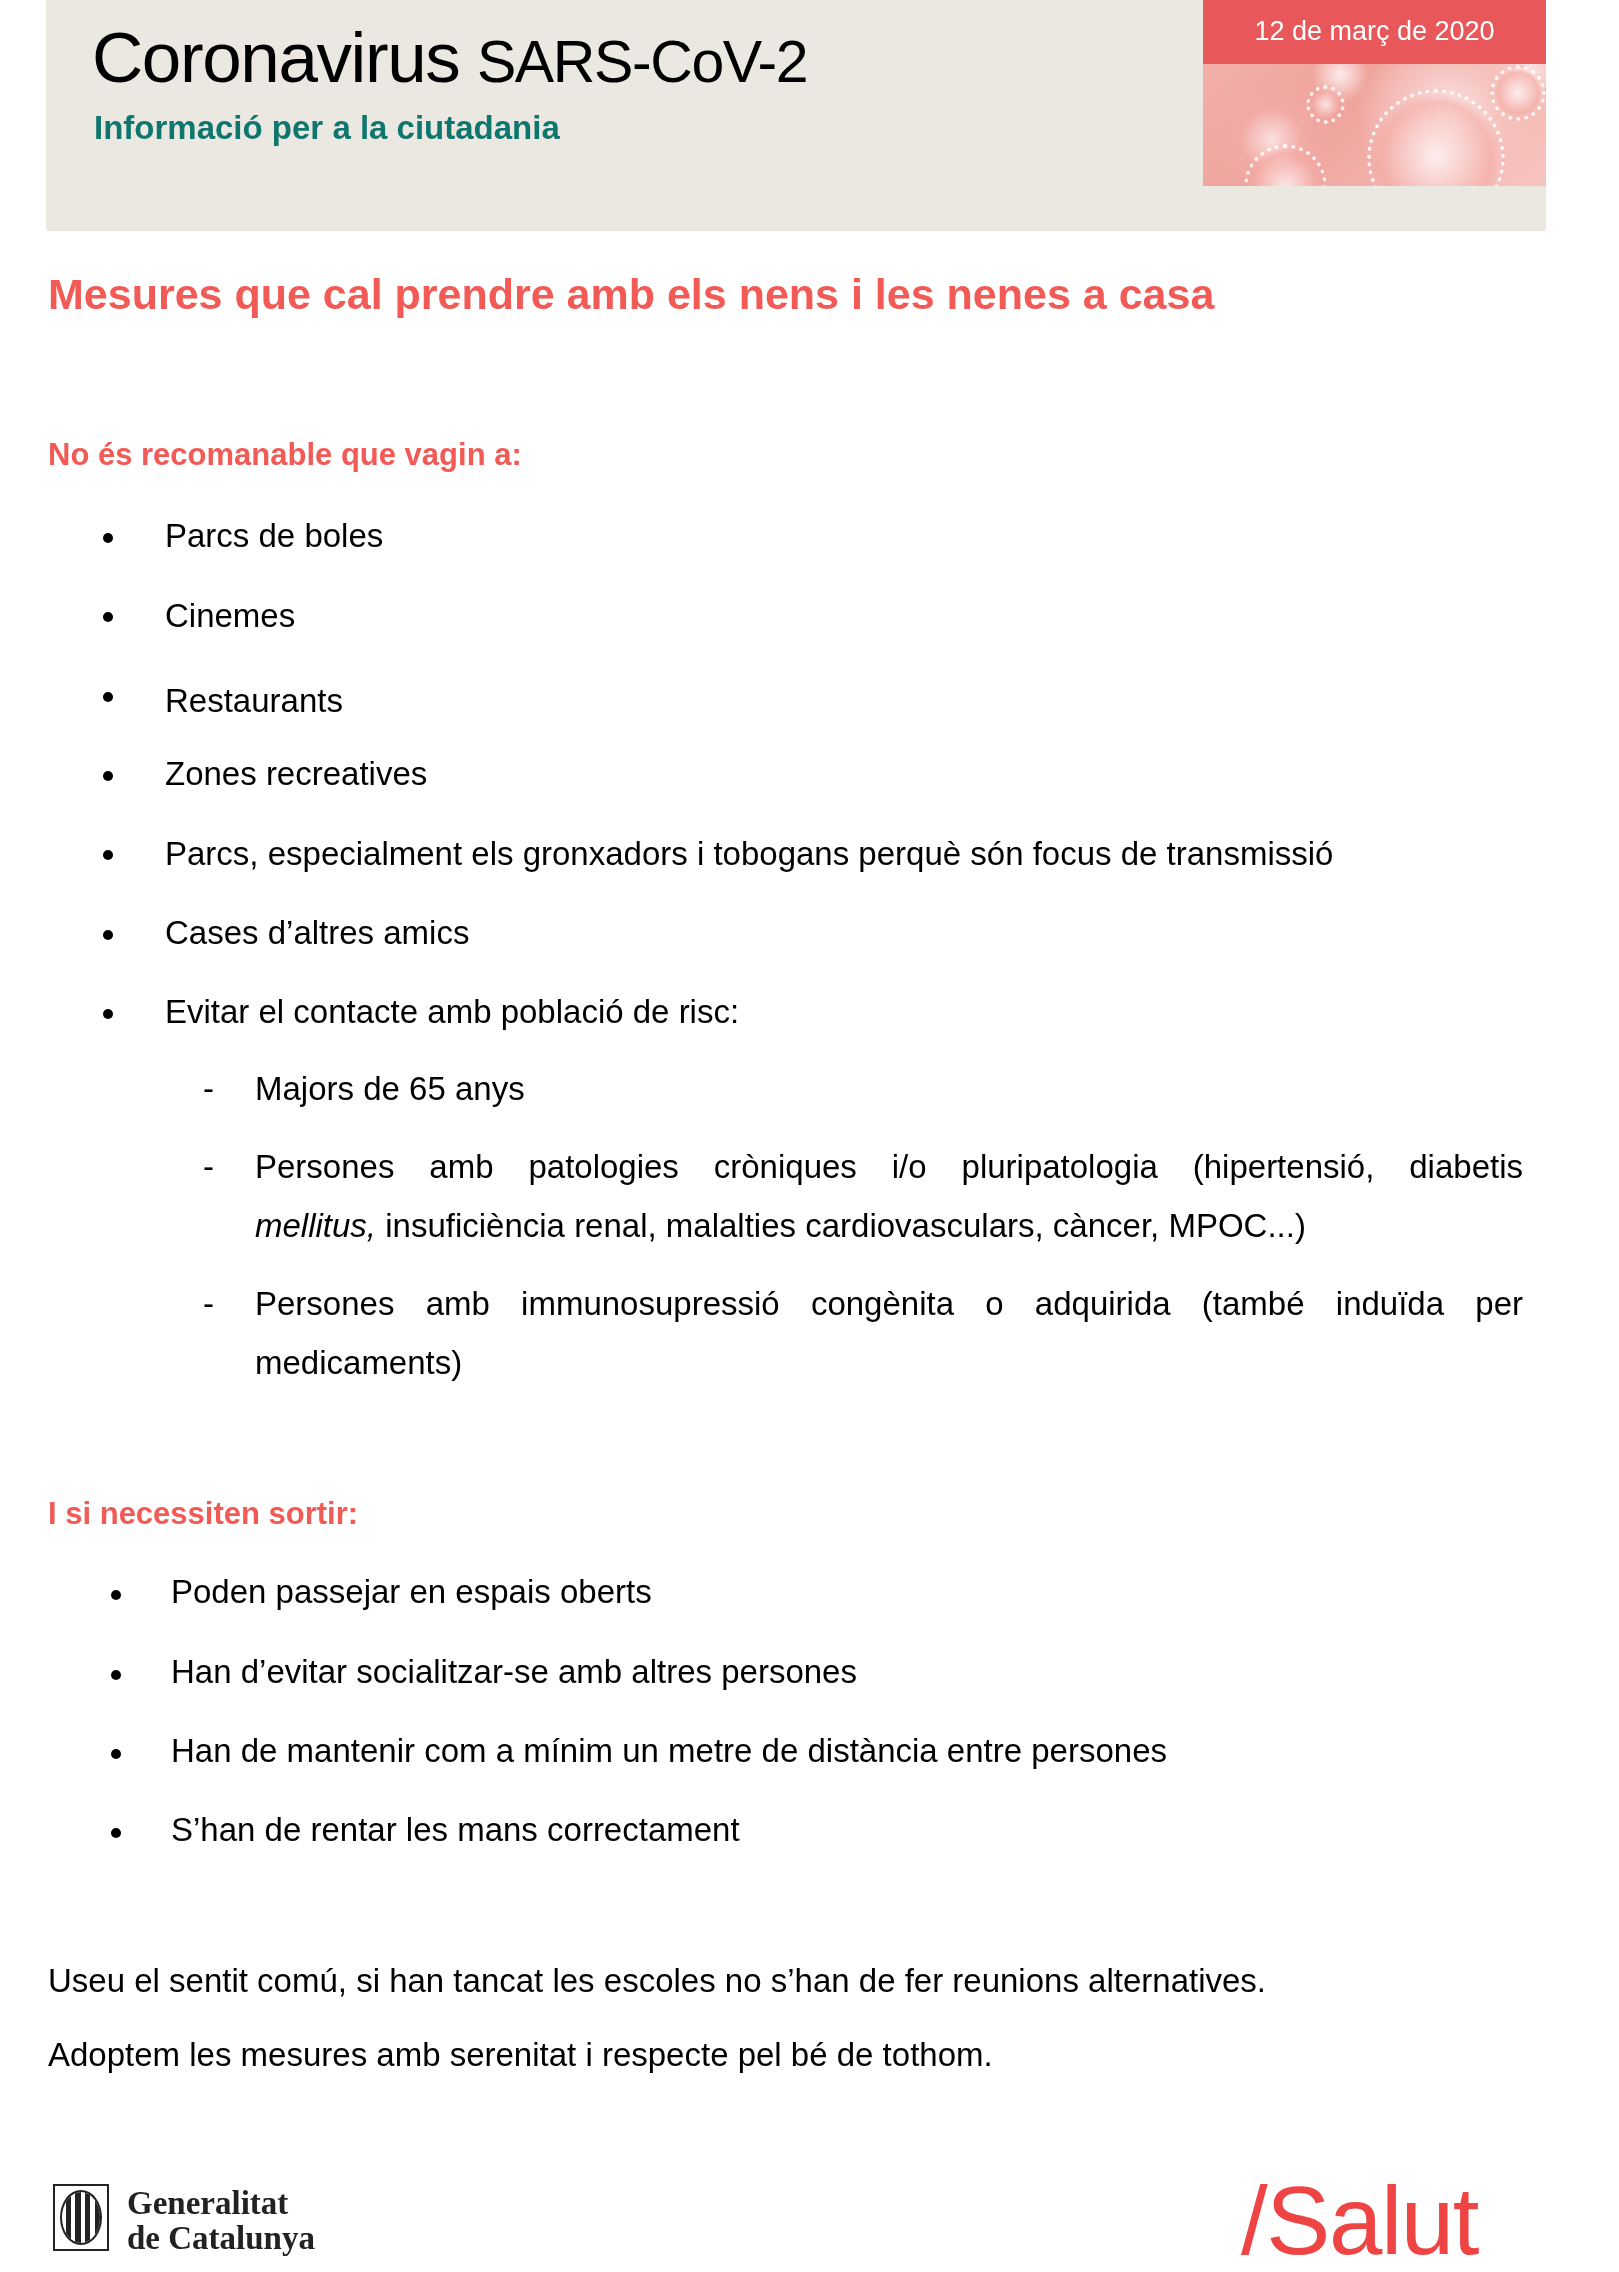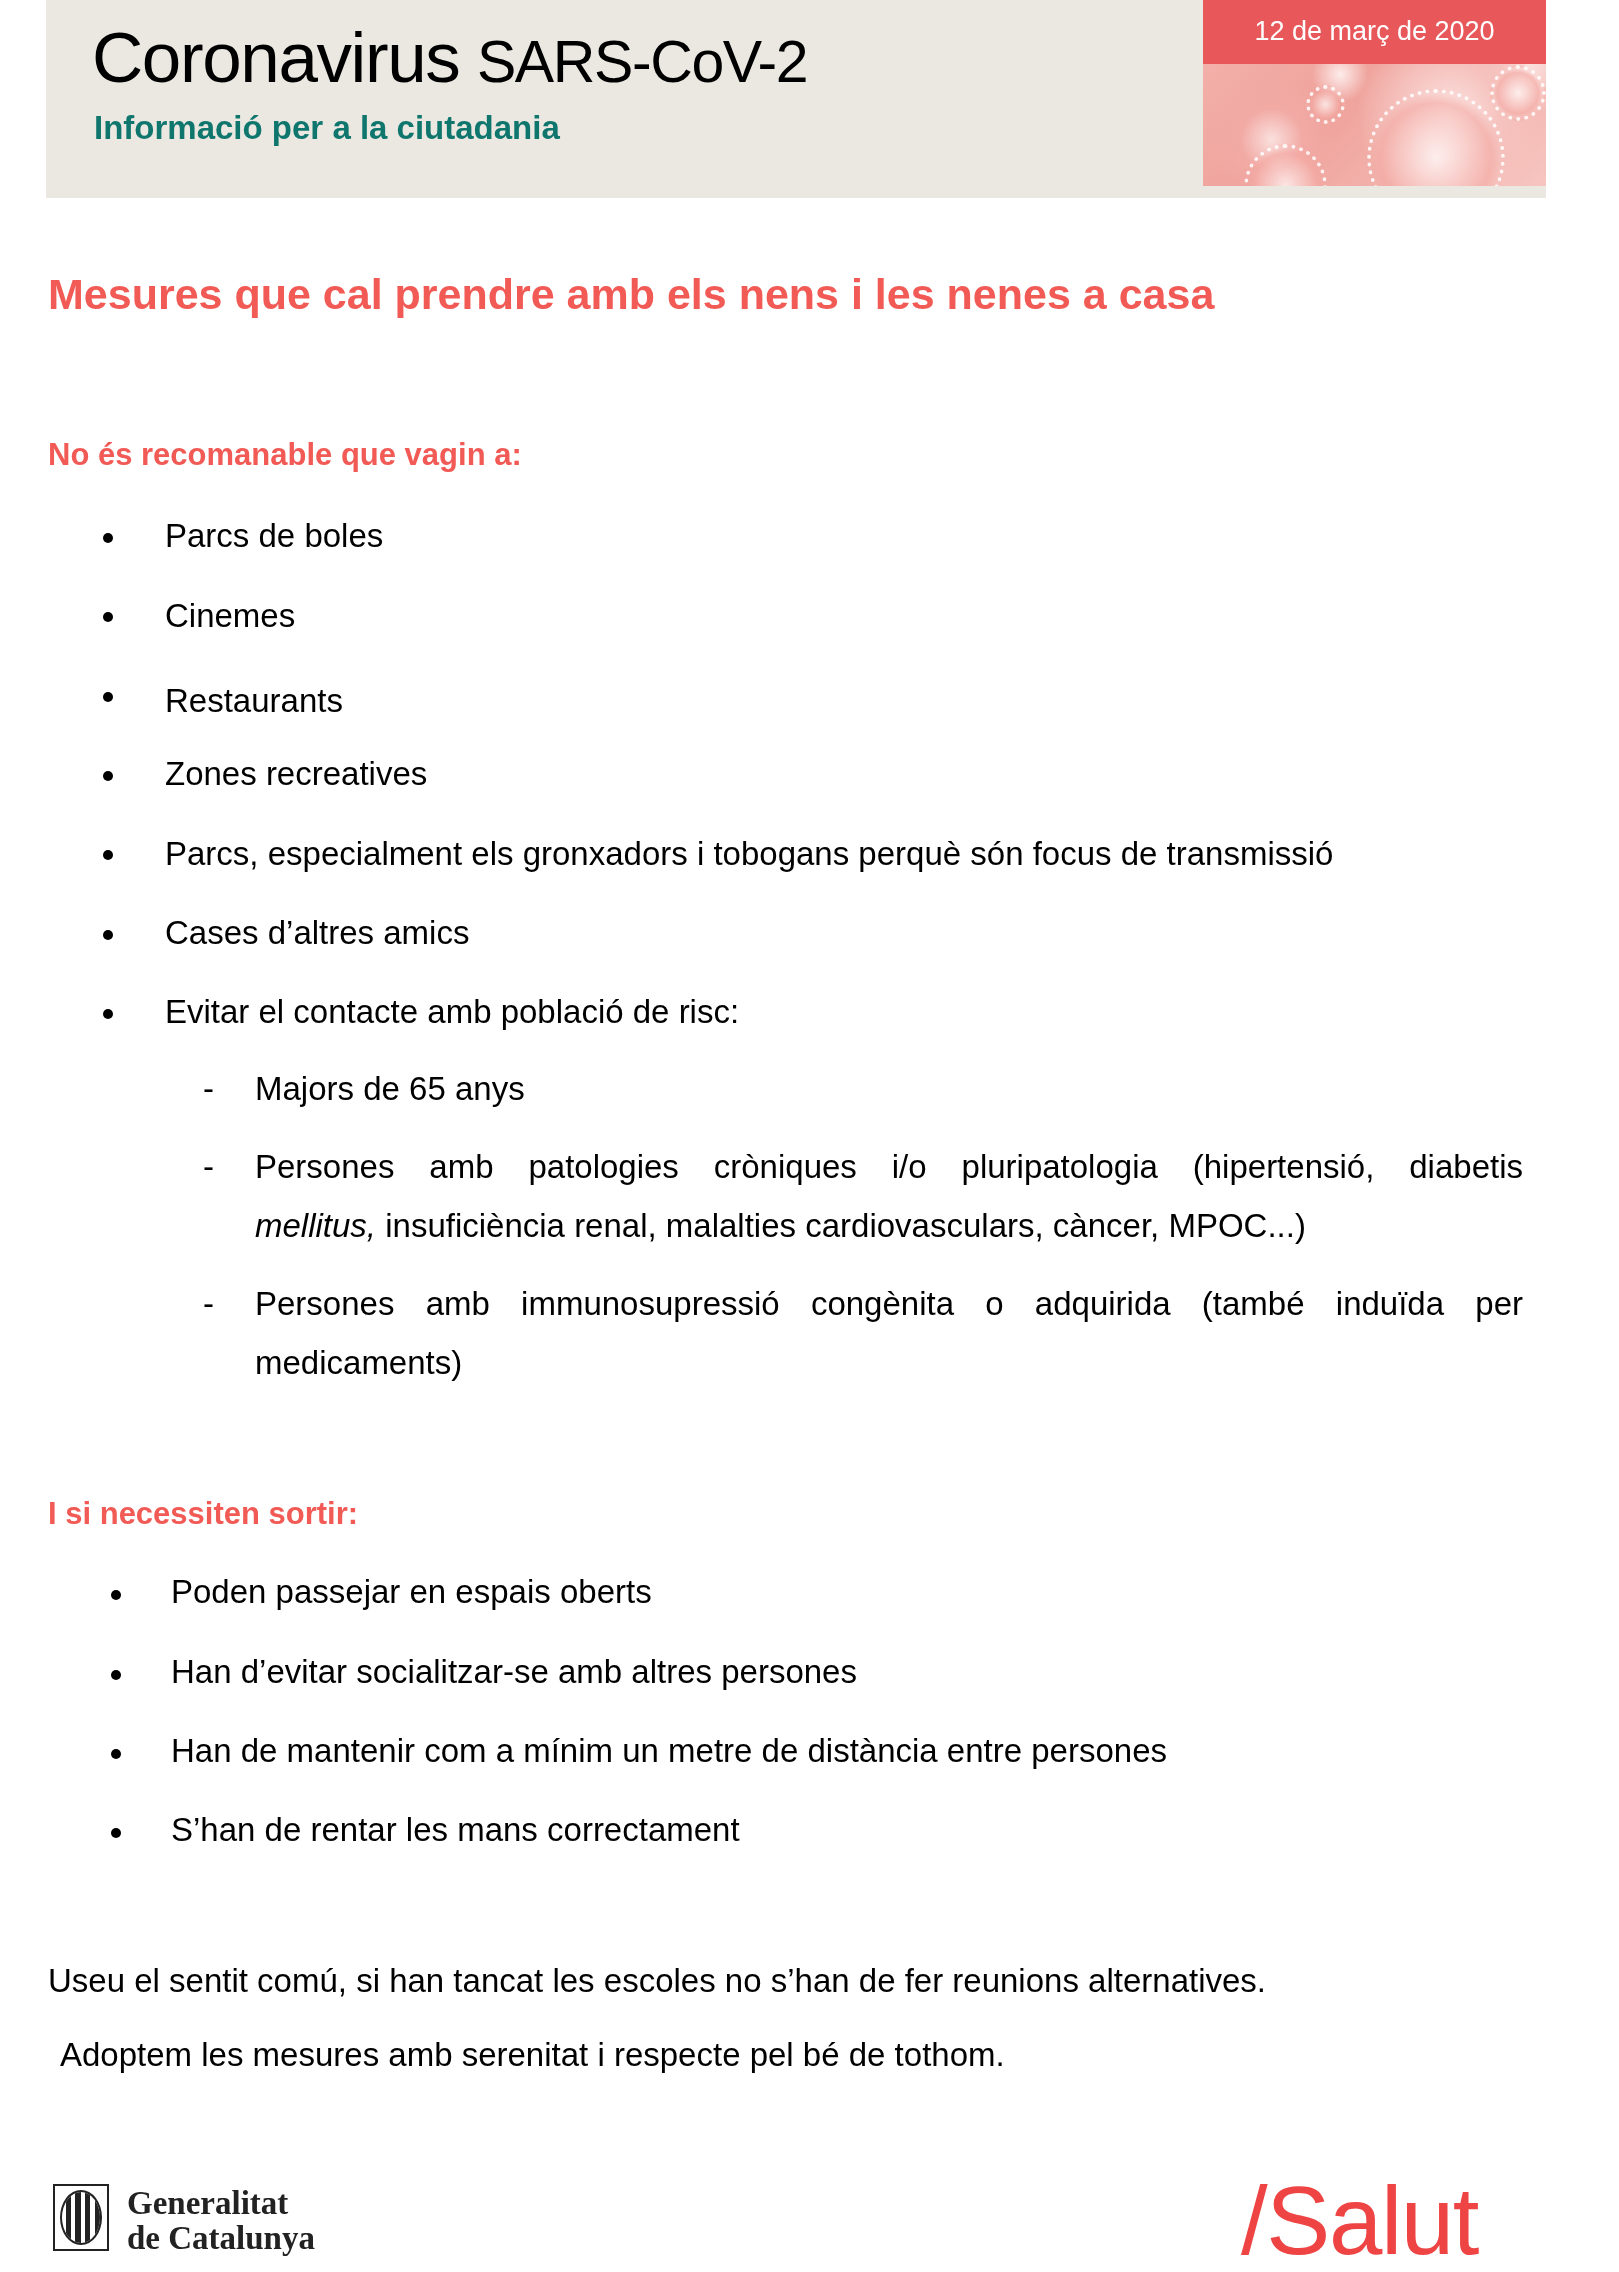--- a/index.html
+++ b/index.html
@@ -1,21 +1,21 @@
 <!DOCTYPE html>
 <html style="font-size:11px"><head>
 <meta charset="utf-8">
 <style>
   html, body { margin:0; padding:0; background:#ffffff; }
   body { width:1620px; height:2273px; position:relative; overflow:hidden;
          font-family:"Liberation Sans", sans-serif; color:#000; }
   .abs { position:absolute; white-space:nowrap; }
 
   
-  .header { position:absolute; left:46px; top:0; width:1500px; height:198px; background:#ebe8e2; }
+  .header { position:absolute; left:46px; top:0; width:1500px; height:231px; background:#ebe8e2; }
   .h-title { position:absolute; left:46px; top:22px; font-size:68px; line-height:1; letter-spacing:-1.4px; color:#000; }
   .h-title .big { font-size:71px; }
   .h-title .small { font-size:59px; }
   .h-sub { position:absolute; left:48px; top:111px; font-size:33px; font-weight:bold; color:#0f766e; line-height:1; }
   .h-image { position:absolute; left:1157px; top:0; width:343px; height:186px;
              background:
                radial-gradient(circle at 72% 62%, #fbe5e3 0, #f6c3bf 18%, transparent 34%),
                radial-gradient(circle at 20% 75%, #fae0dd 0, #f2aaa5 10%, transparent 20%),
                radial-gradient(circle at 40% 40%, #fdeceb 0, transparent 12%),
                radial-gradient(circle at 95% 35%, #fbe2df 0, transparent 14%),
@@ -129,21 +129,21 @@
     <span class="bullet" style="left:111px; top:1749px;"></span>
     <span class="abs body-text" style="left:171px; top:1734px;">Han de mantenir com a mínim un metre de distància entre persones</span>
   </div>
   <div>
     <span class="bullet" style="left:111px; top:1828px;"></span>
     <span class="abs body-text" style="left:171px; top:1813px;">S’han de rentar les mans correctament</span>
   </div>
 </div>
 
 <div class="abs body-text" style="left:48px; top:1964px;">Useu el sentit comú, si han tancat les escoles no s’han de fer reunions alternatives.</div>
-<div class="abs body-text" style="left:48px; top:2038px;margin-left:12px;">Adoptem les mesures amb serenitat i respecte pel bé de tothom.</div>
+<div class="abs body-text" style="left:48px; top:2038px;">Adoptem les mesures amb serenitat i respecte pel bé de tothom.</div>
 
 <div class="gen-logo">
   <div class="oval">
     <div class="bar" style="left:4.1px;"></div>
     <div class="bar" style="left:13.7px;"></div>
     <div class="bar" style="left:23px;"></div>
     <div class="bar" style="left:33px;"></div>
   </div>
 </div>
 <div class="gen-name">

